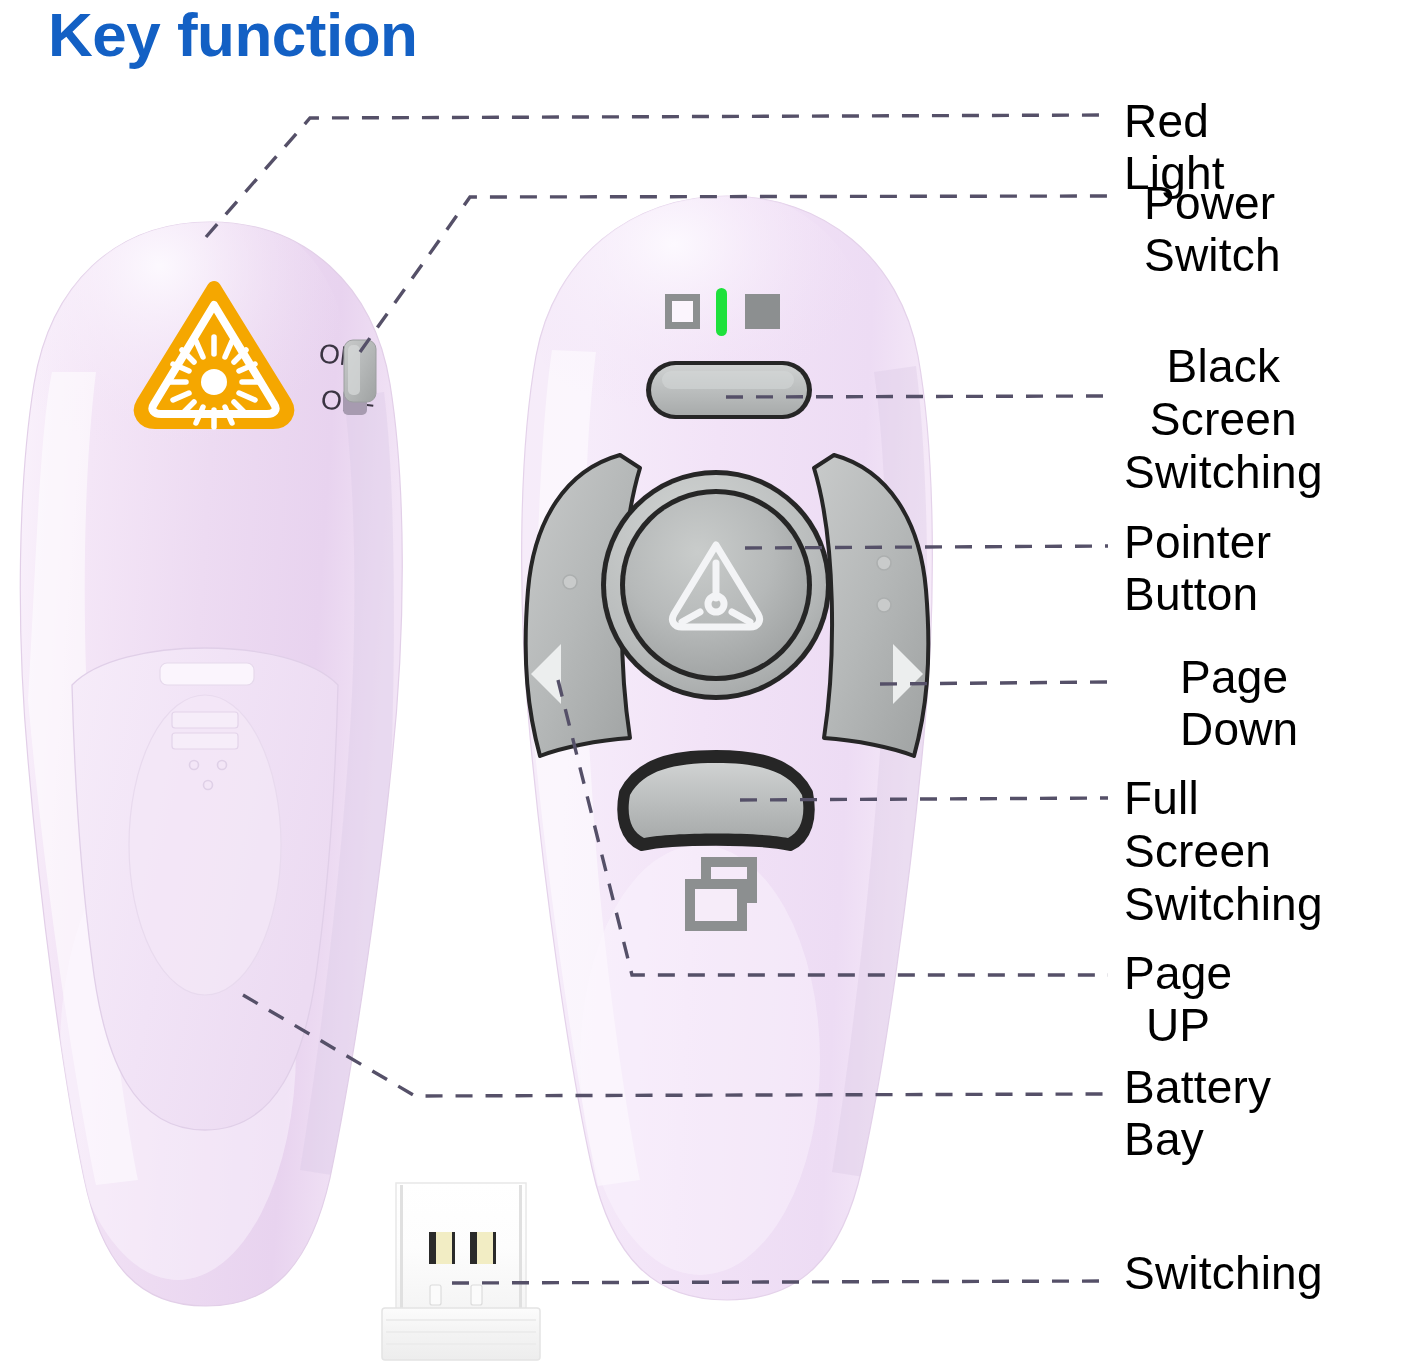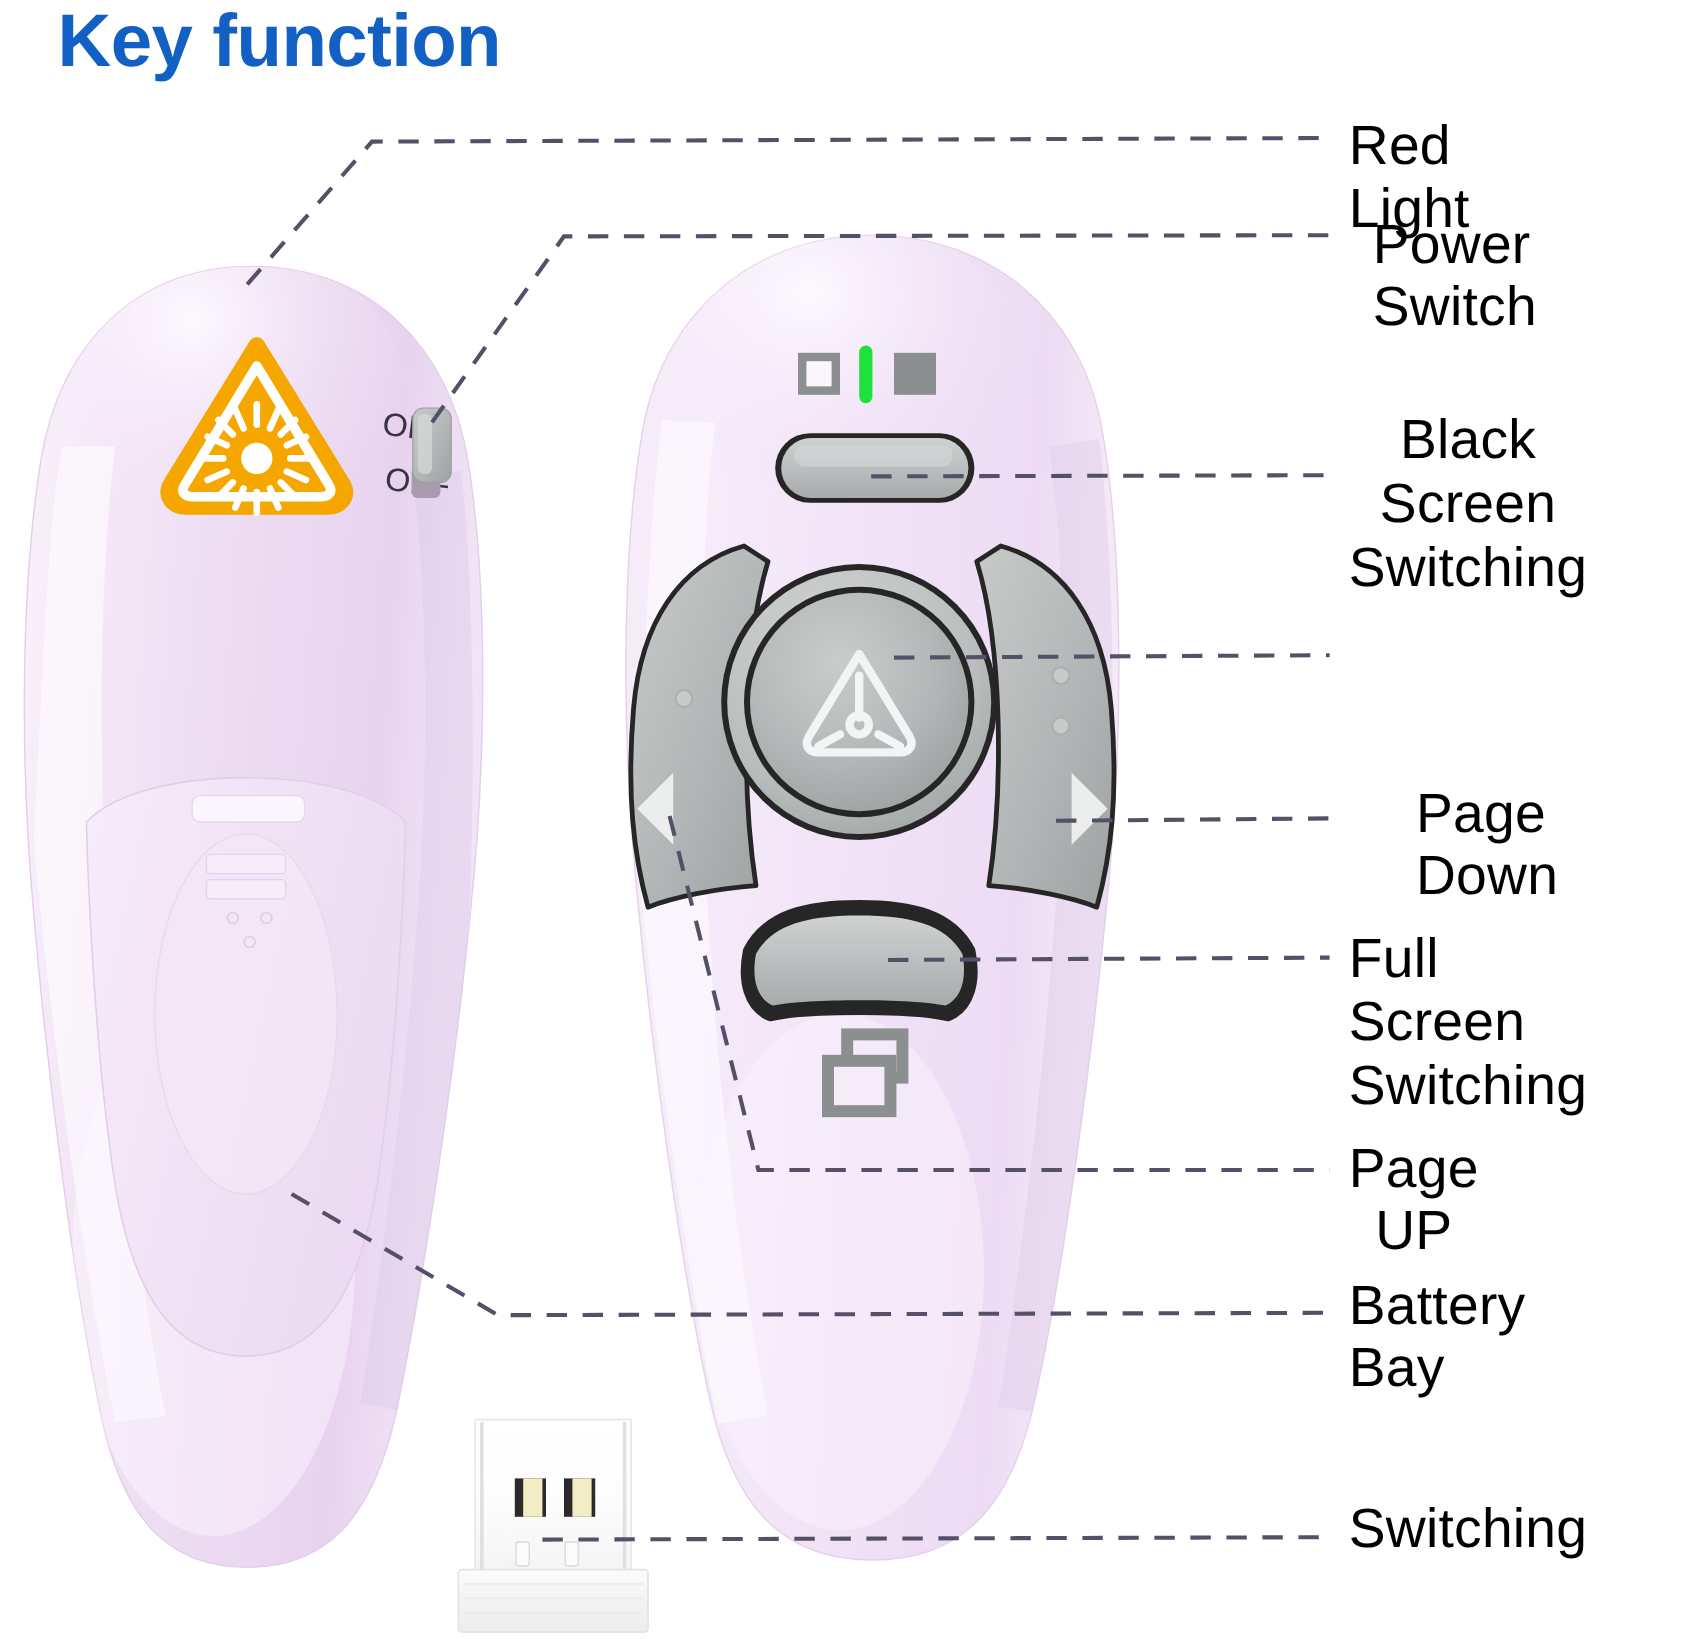--- a/index.html
+++ b/index.html
@@ -349,20 +349,21 @@
     </g>
   </svg>
 
   <div class="callout" style="left:1124px; top:96px;">Red Light</div>
 
   <div class="callout" style="left:1144px; top:178px;">Power Switch</div>
 
   <div class="callout two-line" style="left:1124px; top:340px;text-align:center;">Black Screen
 Switching</div>
 
+  <div class="callout" style="left:1124px; top:517px;">Pointer Button</div>
 
   <div class="callout" style="left:1180px; top:652px;">Page Down</div>
 
   <div class="callout two-line" style="left:1124px; top:772px;">Full Screen
 Switching</div>
 
   <div class="callout" style="left:1124px; top:948px;text-align:center;">Page UP</div>
 
   <div class="callout" style="left:1124px; top:1062px;">Battery Bay</div>
 

